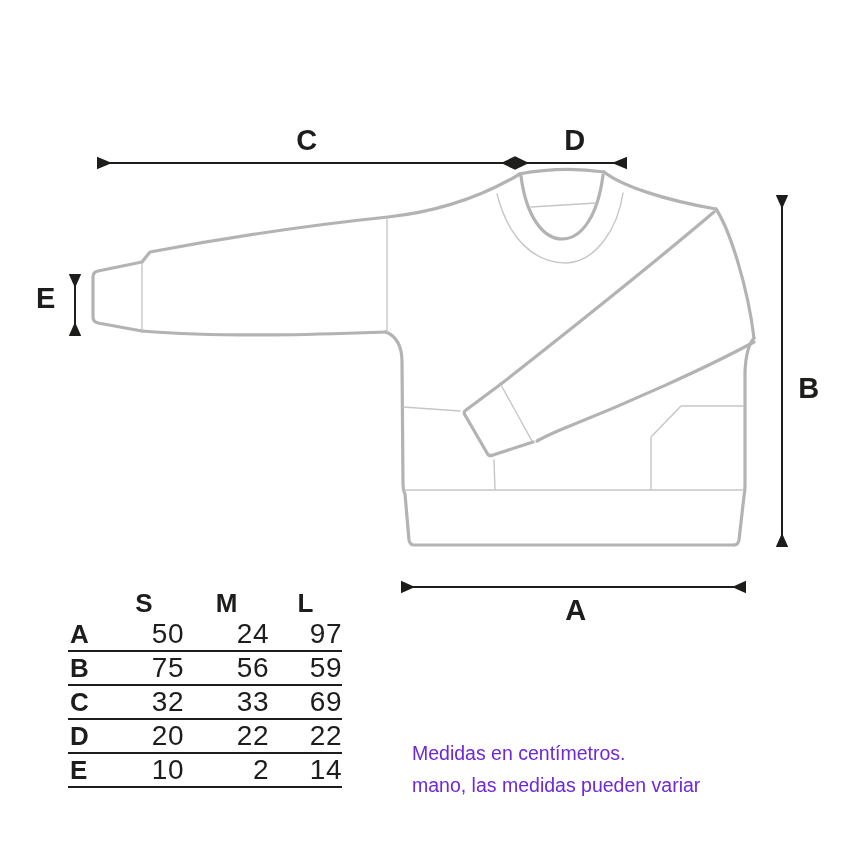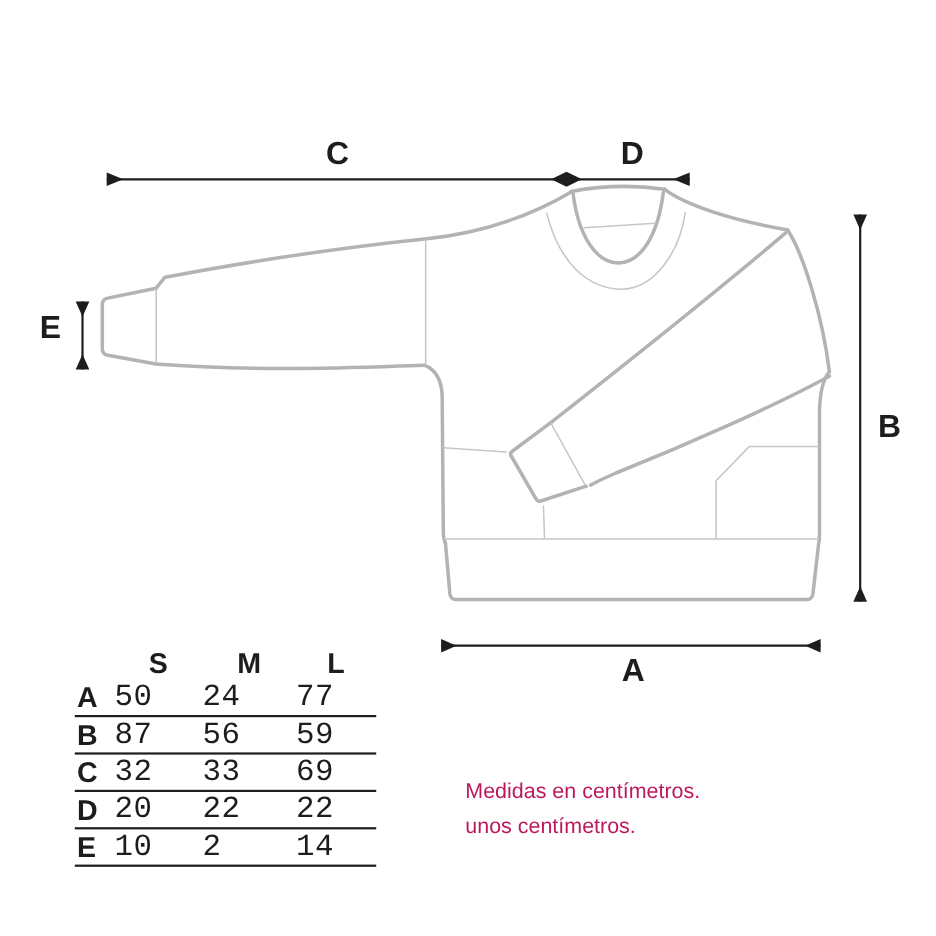--- a/index.html
+++ b/index.html
@@ -9,23 +9,23 @@
 
   .dim-label{position:absolute;transform:translateX(-50%);font-weight:800;font-size:29px;
              line-height:1;color:#1d1d1b;letter-spacing:0.5px;}
 
   .size-table{position:absolute;left:68px;top:588px;width:274px;}
   .thead,.trow{display:grid;grid-template-columns:36px 80px 85px 73px;align-items:center;}
   .thead{height:30px;font-weight:800;font-size:26px;}
   .trow{height:32px;border-bottom:2px solid #1d1d1b;font-size:28px;}
   .hcell{text-align:center;}
   .rlabel{font-weight:800;font-size:26px;text-align:left;padding-left:2px;}
-  .vcell{text-align:left;letter-spacing:0.5px;font-family:Liberation Mono, monospace;}
+  .vcell{text-align:right;letter-spacing:0.5px;}
 
-  .notes{position:absolute;left:412px;top:706px;width:380px;color:#be185d;font-size:19.5px;margin-left:11px;}
+  .notes{position:absolute;left:412px;top:740px;width:380px;color:#6d28d9;font-size:19.5px;}
   .notes .p1{line-height:26px;margin-bottom:7px;white-space:nowrap;}
   .notes .pline{line-height:25px;white-space:nowrap;}
 </style>
 </head>
 <body>
 
 <div id="screen">
 
   <svg id="diagram-svg" viewBox="0 0 851 851">
 
@@ -85,25 +85,25 @@
     <div class="thead">
       <div class="hcell"></div>
       <div class="hcell">S</div>
       <div class="hcell">M</div>
       <div class="hcell">L</div>
     </div>
     <div class="trow">
       <div class="rlabel">A</div>
       <div class="vcell">50</div>
       <div class="vcell">24</div>
-      <div class="vcell">77</div>
+      <div class="vcell">97</div>
     </div>
     <div class="trow">
       <div class="rlabel">B</div>
-      <div class="vcell">87</div>
+      <div class="vcell">75</div>
       <div class="vcell">56</div>
       <div class="vcell">59</div>
     </div>
     <div class="trow">
       <div class="rlabel">C</div>
       <div class="vcell">32</div>
       <div class="vcell">33</div>
       <div class="vcell">69</div>
     </div>
     <div class="trow">
@@ -115,16 +115,16 @@
     <div class="trow">
       <div class="rlabel">E</div>
       <div class="vcell">10</div>
       <div class="vcell">2</div>
       <div class="vcell">14</div>
     </div>
   </div>
 
   <div class="notes">
     <div class="p1">Medidas en centímetros.</div>
-    <div class="pline">unos centímetros.</div>
+    <div class="pline">mano, las medidas pueden variar</div>
   </div>
 
 </div>
 
 </body></html>

